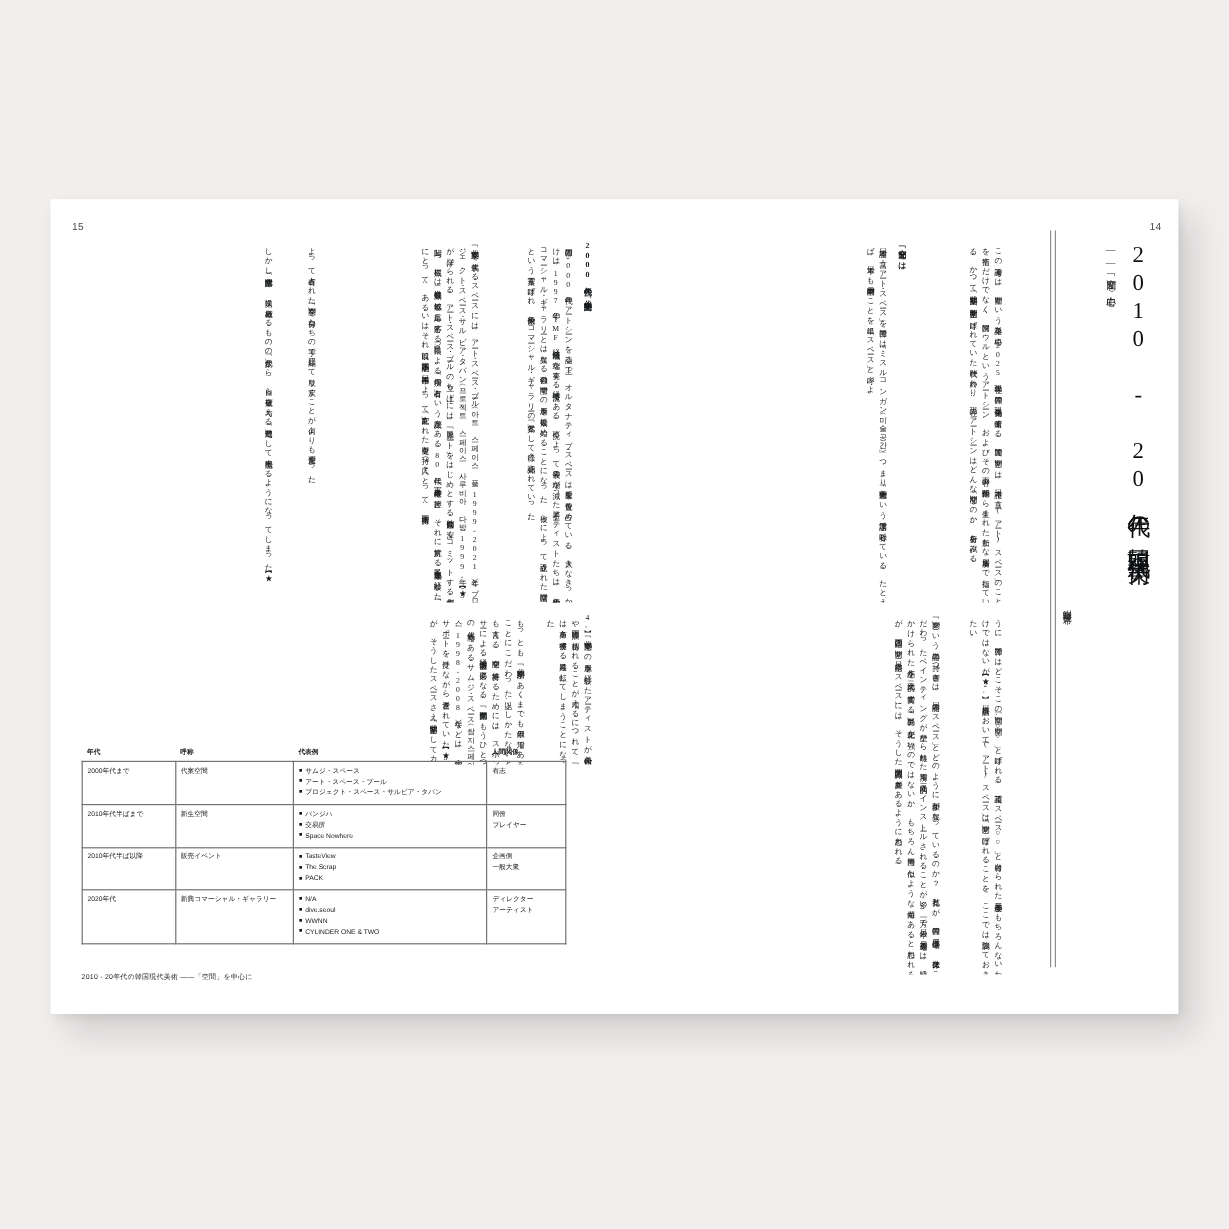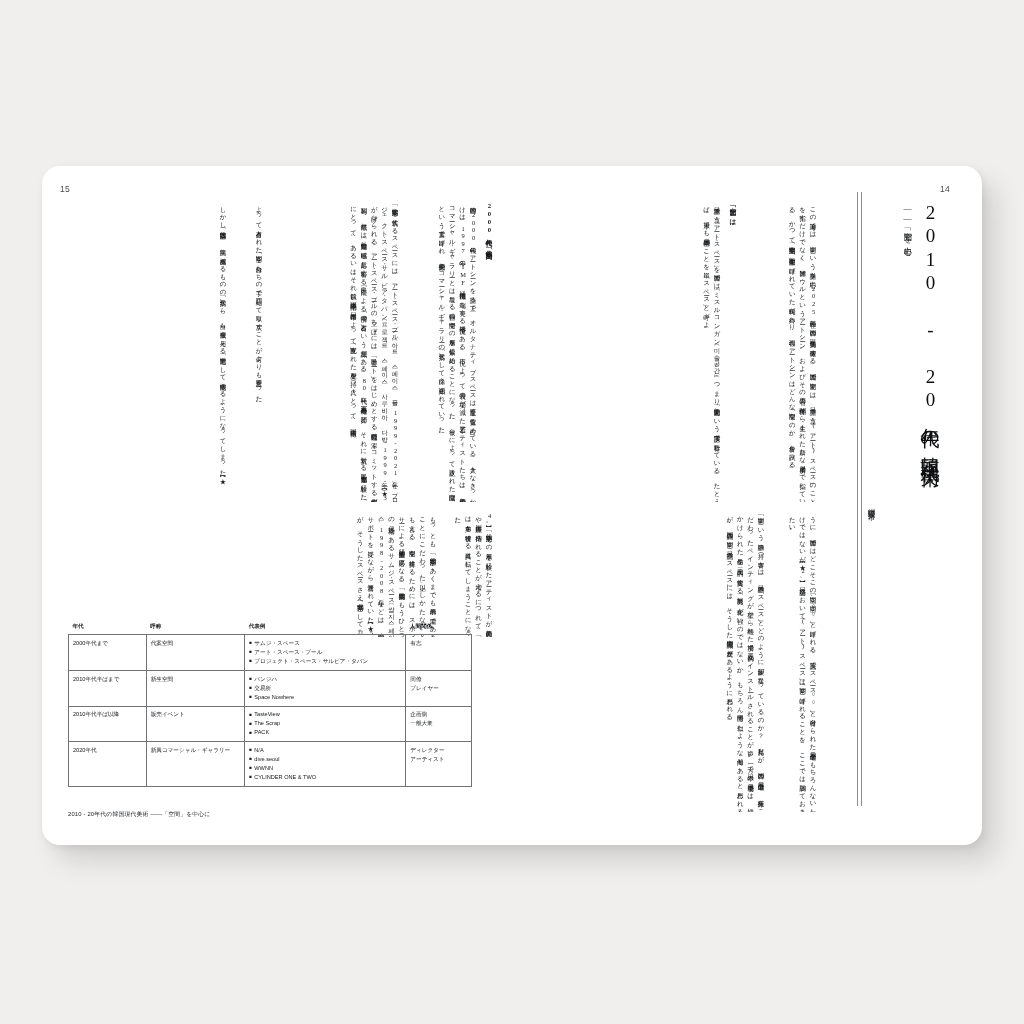--- a/index.html
+++ b/index.html
@@ -18,30 +18,29 @@
   
   #spread {
     position: absolute;
     left: 42px;
     top: 166px;
     width: 940px;
     height: 679px;
     background: #ffffff;
     box-shadow: 14px 16px 26px rgba(0,0,0,0.13),
                 2px 3px 8px rgba(0,0,0,0.07);
-    border-radius: 18px;
   }
 
   .page {
     position: absolute;
     top: 0;
     height: 100%;
   }
   #page-left  { left: 0;     width: 470px; }
-  #page-right { left: 456px; width: 470px; }
+  #page-right { left: 474px; width: 470px; }
 
   .folio {
     position: absolute;
     top: 18px;
     font-size: 8.5px;
     color: #4a4a4a;
     letter-spacing: .3px;
   }
   #folio-left  { left: 18px; }
   #folio-right { right: 18px; }

